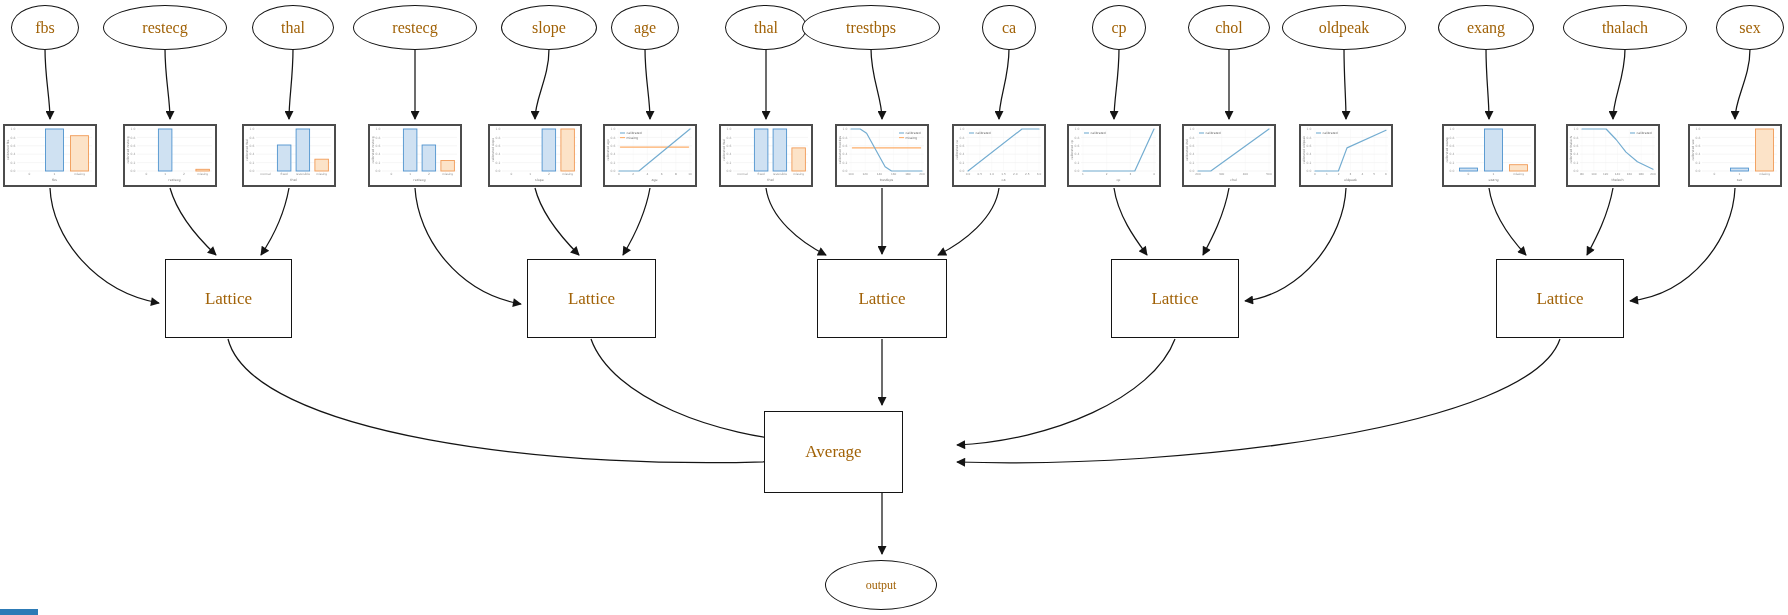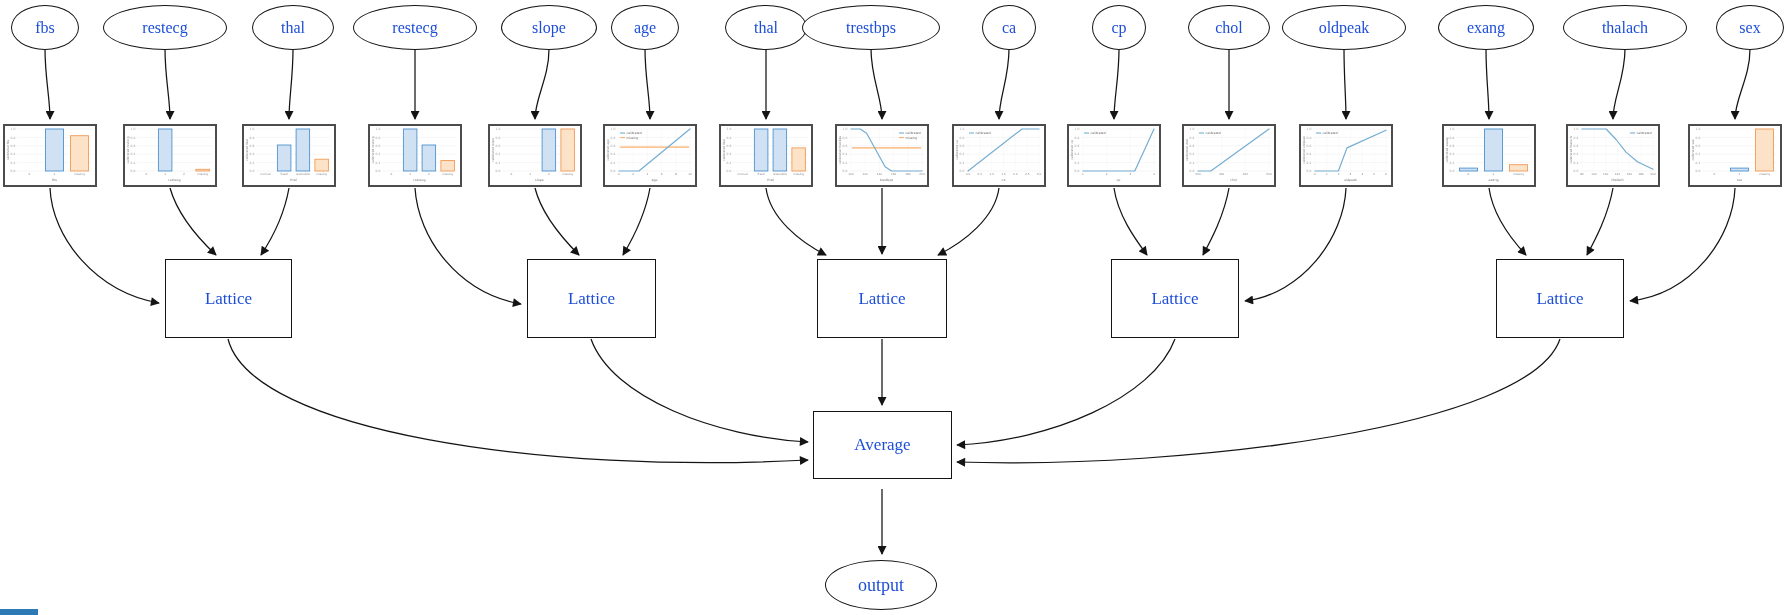--- a/index.html
+++ b/index.html
@@ -1,26 +1,26 @@
 <!DOCTYPE html>
 <html><head>
 <meta charset="utf-8">
 <style>
   html,body{margin:0;padding:0;background:#ffffff;}
   .canvas{position:relative;width:1788px;height:615px;background:#fff;overflow:hidden;
-          font-family:"Liberation Serif",serif;color:#1d4ed8;}
+          font-family:"Liberation Serif",serif;color:#a16207;}
   #edges{position:absolute;left:0;top:0;width:1788px;height:615px;}
   .node{position:absolute;display:flex;align-items:center;justify-content:center;
         background:#fff;box-sizing:border-box;}
   .ellipse{border:1.4px solid #141414;border-radius:50%;}
   .box{border:1.4px solid #141414;text-align:right;}
   .feature-ellipse{font-size:16px;}
   .lattice{font-size:17px;}
-  .average{left:813px;top:411px;width:139px;height:68px;font-size:17px;}
-  .output{left:825px;top:560px;width:112px;height:50px;font-size:18px;}
+  .average{left:764px;top:411px;width:139px;height:82px;font-size:17px;}
+  .output{left:825px;top:560px;width:112px;height:50px;font-size:12px;}
   .thumb{position:absolute;top:124px;width:94px;height:63px;border:2px solid #4c4c4c;
          background:#fff;box-sizing:border-box;}
   .thumb svg{display:block;}
   .strip{position:absolute;left:0;top:609px;width:38px;height:6px;background:#2d7bb6;}
 </style>
 </head>
 <body>
 
 <div class="canvas">
   <svg id="edges">

